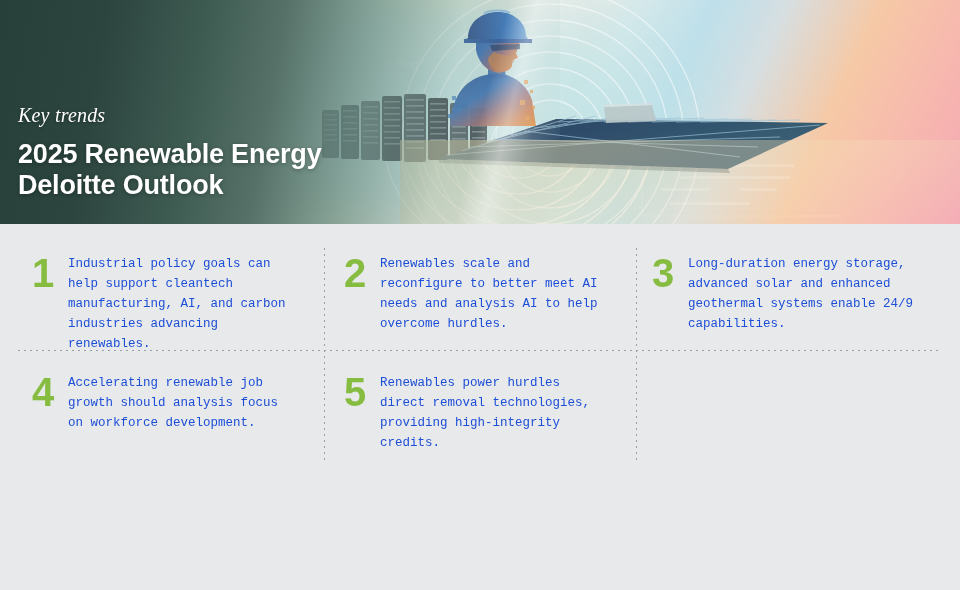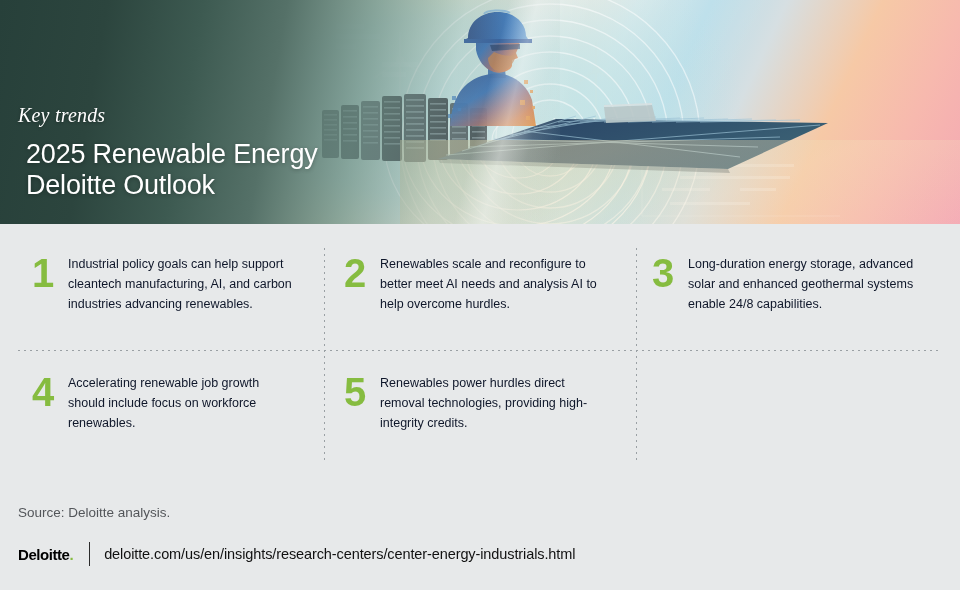--- a/index.html
+++ b/index.html
@@ -171,25 +171,25 @@
     font-family: "Liberation Serif", "DejaVu Serif", serif;
     font-style: italic;
     font-size: 20px;
     color: #ffffff;
     letter-spacing: 0.2px;
     margin: 0 0 12px 0;
     text-shadow: 0 1px 3px rgba(0,0,0,0.35);
   }
   .hero-title {
     font-family: "Liberation Sans", sans-serif;
-    font-weight: normal;
+    font-weight: bold;
     font-size: 27px;
     line-height: 31px;
     color: #ffffff;
-    margin: 8px;
+    margin: 0;
     letter-spacing: -0.2px;
     text-shadow: 0 1px 4px rgba(0,0,0,0.30);
   }
   .hero-title .line { display: block; }
 
   
   .grid {
     position: absolute;
     left: 0;
     top: 224px;
@@ -207,24 +207,24 @@
     font-size: 40px;
     line-height: 38px;
     color: #86bc40;
     width: 40px;
     flex: 0 0 40px;
     text-align: left;
     padding-left: 4px;
     box-sizing: border-box;
   }
   .trend .txt {
-    font-family: Liberation Sans, sans-serif;
+    font-family: Liberation Mono, monospace;
     font-size: 12.5px;
     line-height: 20px;
-    color: #0f172a;
+    color: #1d4ed8;
     max-width: 228px;
   }
 
   .t1 { left: 28px;  top: 30px; }
   .t2 { left: 340px; top: 30px; }
   .t3 { left: 648px; top: 30px; }
   .t4 { left: 28px;  top: 149px; }
   .t5 { left: 340px; top: 149px; }
 
   
@@ -574,39 +574,28 @@
       <div class="txt">Industrial policy goals can help support cleantech manufacturing, AI, and carbon industries advancing renewables.</div>
     </div>
 
     <div class="trend t2">
       <div class="num">2</div>
       <div class="txt">Renewables scale and reconfigure to better meet AI needs and analysis AI to help overcome hurdles.</div>
     </div>
 
     <div class="trend t3">
       <div class="num">3</div>
-      <div class="txt">Long-duration energy storage, advanced solar and enhanced geothermal systems enable 24/8 capabilities.</div>
+      <div class="txt">Long-duration energy storage, advanced solar and enhanced geothermal systems enable 24/9 capabilities.</div>
     </div>
 
     <div class="trend t4">
       <div class="num">4</div>
-      <div class="txt">Accelerating renewable job growth should include focus on workforce renewables.</div>
+      <div class="txt">Accelerating renewable job growth should analysis focus on workforce development.</div>
     </div>
 
     <div class="trend t5">
       <div class="num">5</div>
       <div class="txt">Renewables power hurdles direct removal technologies, providing high-integrity credits.</div>
     </div>
   </div>
 
-  <div class="footer">
-    <div class="source">Source: Deloitte analysis.</div>
-
-    <div class="brandbar">
-      <div class="deloitte-logo">
-        <span>Deloitte</span><span class="dot">.</span>
-      </div>
-      <div class="brand-sep"></div>
-      <div class="brand-url">deloitte.com/us/en/insights/research-centers/center-energy-industrials.html</div>
-    </div>
-  </div>
 
 </div>
 
 </body></html>

